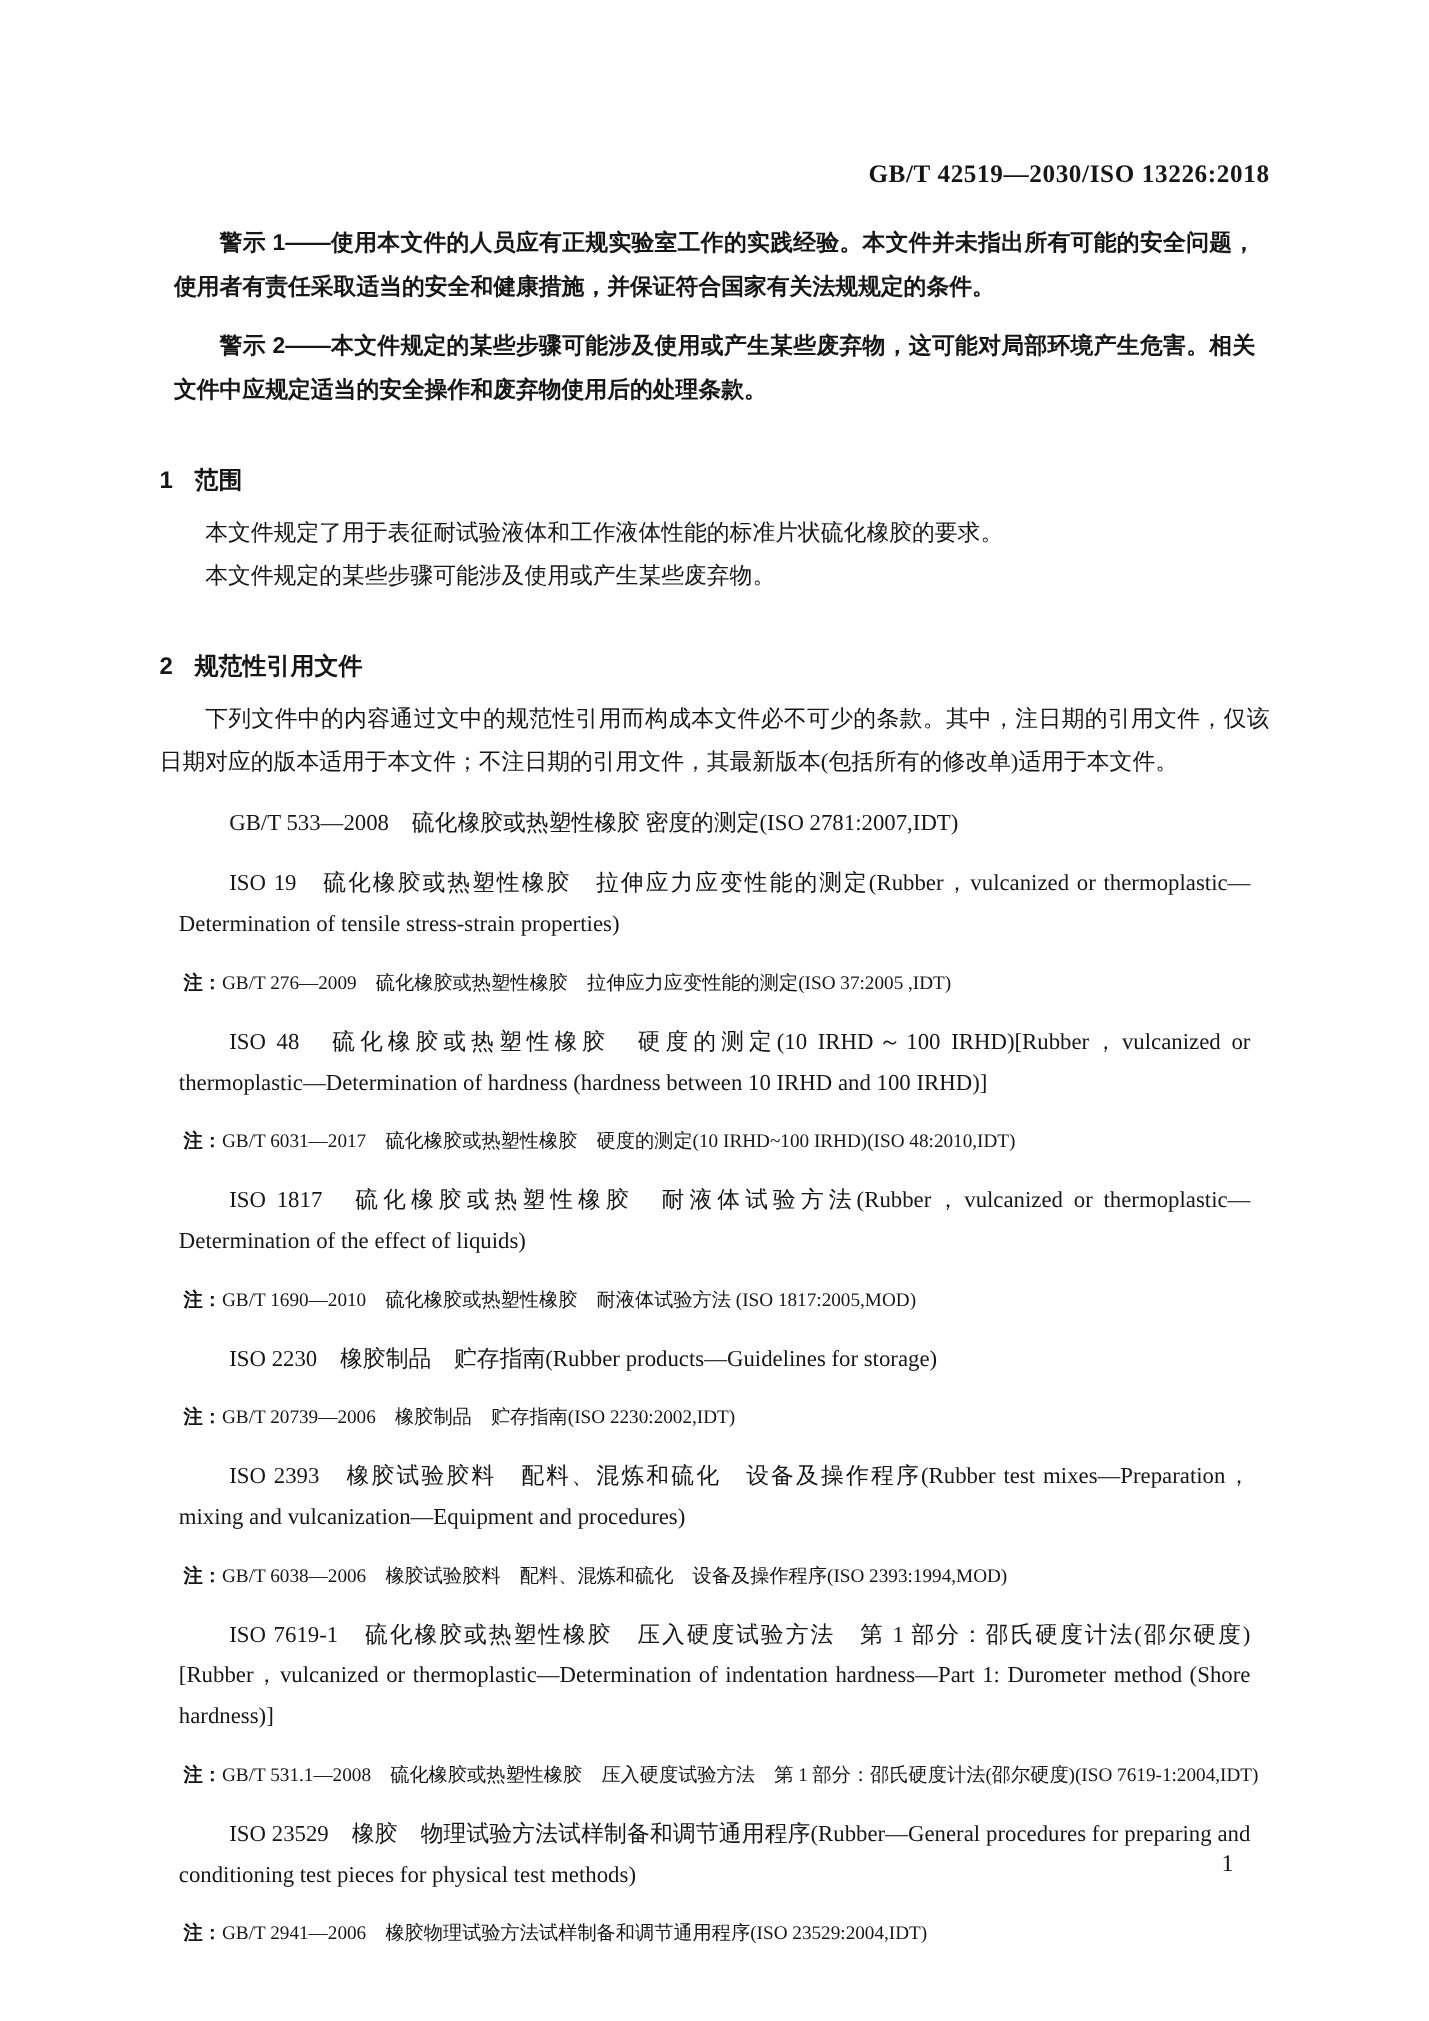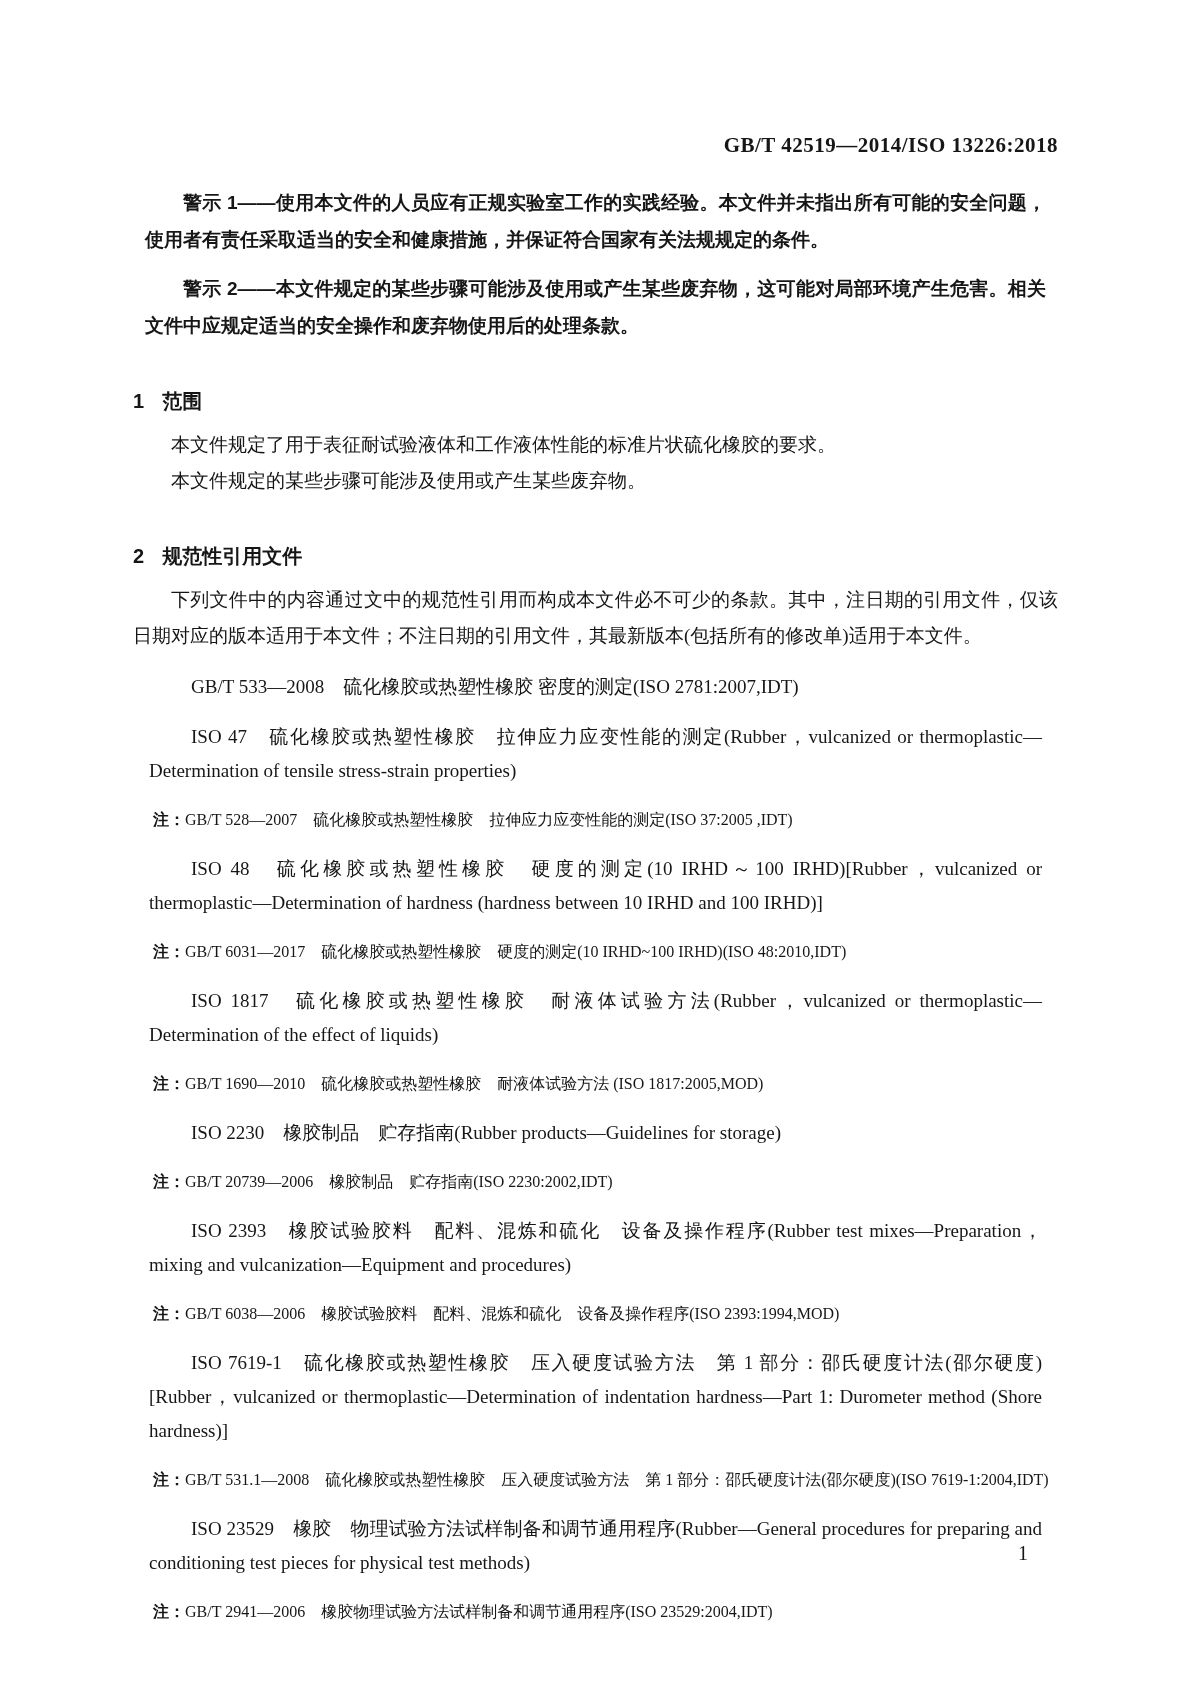--- a/index.html
+++ b/index.html
@@ -91,21 +91,21 @@
     font-family: "Liberation Serif", "DejaVu Serif", serif;
     font-size: 20px;
   }
 </style>
 </head>
 <body>
 
 <div class="page">
   <div class="content">
 
-    <div class="doc-code">GB/T 42519—2014/ISO 13226:2018</div>
+    <div class="doc-code">GB/T 42519—2030/ISO 13226:2018</div>
 
 
     <div class="warnings">
       <p class="warning">警示 1——使用本文件的人员应有正规实验室工作的实践经验。本文件并未指出所有可能的安全问题，使用者有责任采取适当的安全和健康措施，并保证符合国家有关法规规定的条件。</p>
       <p class="warning">警示 2——本文件规定的某些步骤可能涉及使用或产生某些废弃物，这可能对局部环境产生危害。相关文件中应规定适当的安全操作和废弃物使用后的处理条款。</p>
     </div>
 
     <div class="section">
       <h2 class="sec-heading">
         <span class="sec-num">1</span><span class="sec-title">范围</span>
@@ -119,22 +119,22 @@
     <div class="section">
       <h2 class="sec-heading">
         <span class="sec-num">2</span><span class="sec-title">规范性引用文件</span>
       </h2>
       <div class="sec-body">
         <p class="body-p">下列文件中的内容通过文中的规范性引用而构成本文件必不可少的条款。其中，注日期的引用文件，仅该日期对应的版本适用于本文件；不注日期的引用文件，其最新版本(包括所有的修改单)适用于本文件。</p>
       </div>
 
       <div class="refs">
         <p class="ref">GB/T 533—2008　硫化橡胶或热塑性橡胶 密度的测定(ISO 2781:2007,IDT)</p>
-        <p class="ref">ISO 47　硫化橡胶或热塑性橡胶　拉伸应力应变性能的测定(Rubber，vulcanized or thermoplastic—Determination of tensile stress-strain properties)</p>
-        <p class="note"><span class="note-label">注：</span><span class="note-text">GB/T 528—2007　硫化橡胶或热塑性橡胶　拉伸应力应变性能的测定(ISO 37:2005 ,IDT)</span></p>
+        <p class="ref">ISO 19　硫化橡胶或热塑性橡胶　拉伸应力应变性能的测定(Rubber，vulcanized or thermoplastic—Determination of tensile stress-strain properties)</p>
+        <p class="note"><span class="note-label">注：</span><span class="note-text">GB/T 276—2009　硫化橡胶或热塑性橡胶　拉伸应力应变性能的测定(ISO 37:2005 ,IDT)</span></p>
         <p class="ref">ISO 48　硫化橡胶或热塑性橡胶　硬度的测定(10 IRHD～100 IRHD)[Rubber，vulcanized or thermoplastic—Determination of hardness (hardness between 10 IRHD and 100 IRHD)]</p>
         <p class="note"><span class="note-label">注：</span><span class="note-text">GB/T 6031—2017　硫化橡胶或热塑性橡胶　硬度的测定(10 IRHD~100 IRHD)(ISO 48:2010,IDT)</span></p>
         <p class="ref">ISO 1817　硫化橡胶或热塑性橡胶　耐液体试验方法(Rubber，vulcanized or thermoplastic—Determination of the effect of liquids)</p>
         <p class="note"><span class="note-label">注：</span><span class="note-text">GB/T 1690—2010　硫化橡胶或热塑性橡胶　耐液体试验方法 (ISO 1817:2005,MOD)</span></p>
         <p class="ref">ISO 2230　橡胶制品　贮存指南(Rubber products—Guidelines for storage)</p>
         <p class="note"><span class="note-label">注：</span><span class="note-text">GB/T 20739—2006　橡胶制品　贮存指南(ISO 2230:2002,IDT)</span></p>
         <p class="ref">ISO 2393　橡胶试验胶料　配料、混炼和硫化　设备及操作程序(Rubber test mixes—Preparation，mixing and vulcanization—Equipment and procedures)</p>
         <p class="note"><span class="note-label">注：</span><span class="note-text">GB/T 6038—2006　橡胶试验胶料　配料、混炼和硫化　设备及操作程序(ISO 2393:1994,MOD)</span></p>
         <p class="ref">ISO 7619-1　硫化橡胶或热塑性橡胶　压入硬度试验方法　第 1 部分：邵氏硬度计法(邵尔硬度)[Rubber，vulcanized or thermoplastic—Determination of indentation hardness—Part 1: Durometer method (Shore hardness)]</p>
         <p class="note"><span class="note-label">注：</span><span class="note-text">GB/T 531.1—2008　硫化橡胶或热塑性橡胶　压入硬度试验方法　第 1 部分：邵氏硬度计法(邵尔硬度)(ISO 7619-1:2004,IDT)</span></p>

